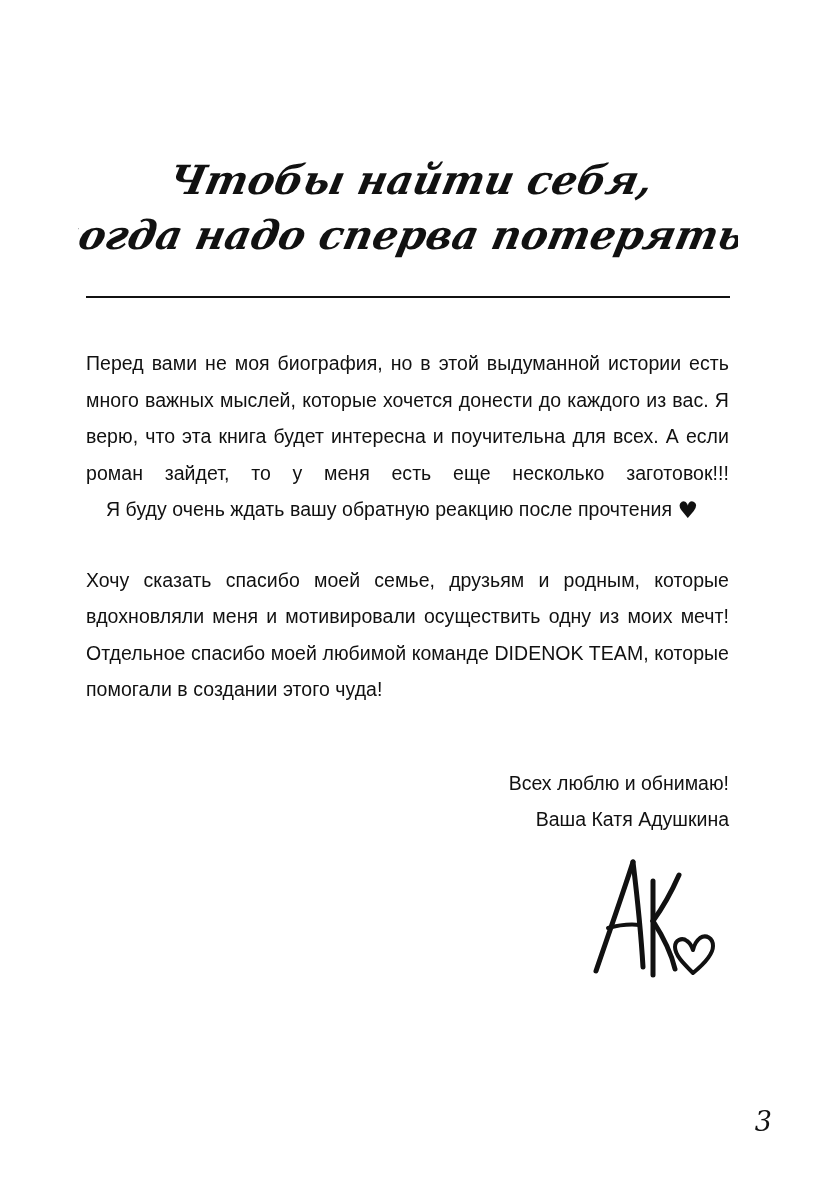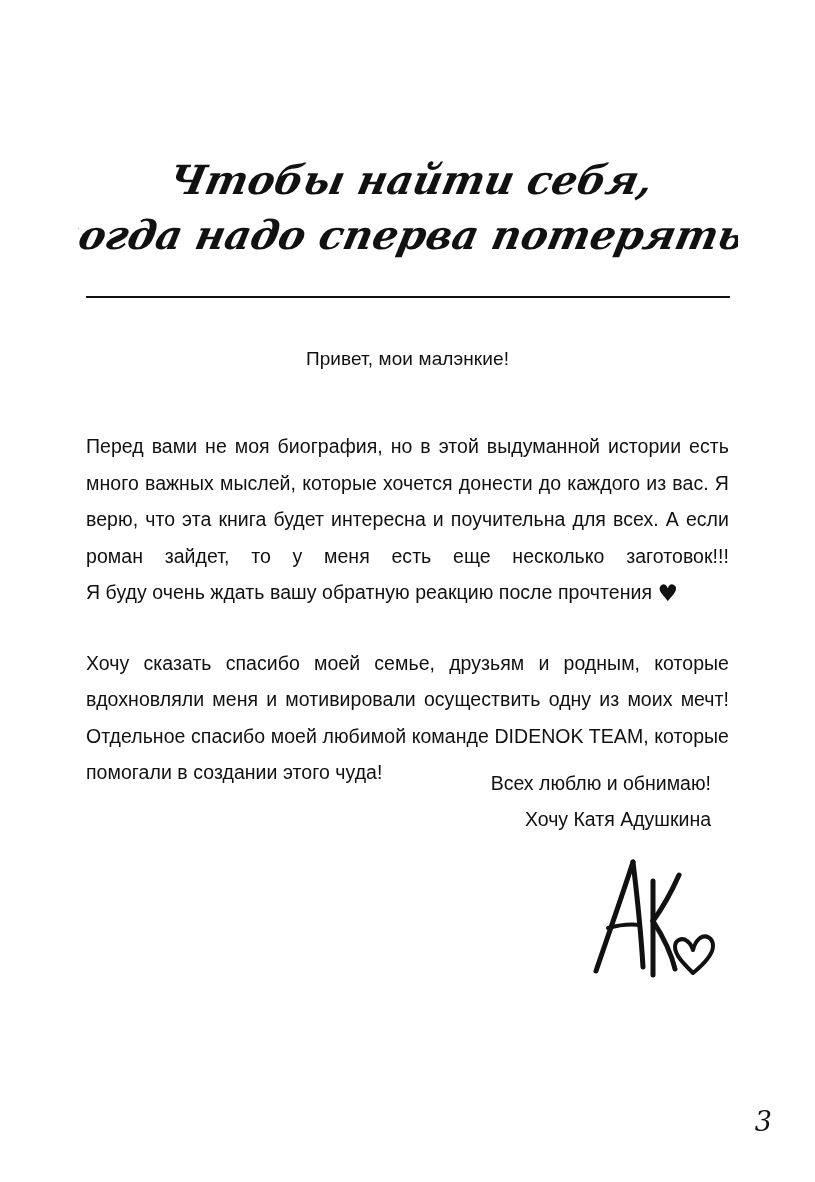--- a/index.html
+++ b/index.html
@@ -76,33 +76,34 @@
   }
 
   p.para:last-of-type {
     margin-bottom: 11px;
   }
 
   
   .para .force-justify {
     display: inline-block;
     width: 100%;
+    margin-left: 20px;
   }
 
   .heart-inline {
     font-family: "DejaVu Sans", sans-serif;
     font-size: 23px;
     line-height: 0;
     vertical-align: -2px;
   }
 
   
   .closing {
     position: absolute;
-    left: 68px;
+    left: 86px;
     top: 765px;
     width: 643px;
     text-align: right;
     font-size: 19.5px;
     line-height: 36px;
   }
 
   .closing div {
     white-space: nowrap;
   }
@@ -150,36 +151,35 @@
     <svg width="660" height="120" viewBox="0 0 660 120" role="img" aria-label="epigraph">
       <text class="epigraph-line" x="330" y="48" text-anchor="middle" font-size="40" transform="skewX(-12)" transform-origin="330 48">Чтобы найти себя,</text>
       <text class="epigraph-line" x="330" y="103" text-anchor="middle" font-size="40" transform="skewX(-12)" transform-origin="330 103">иногда надо сперва потеряться</text>
     </svg>
   </div>
 
   <div class="divider"></div>
 
   <div class="content">
 
-    <p class="greeting">Привет, мои малэнкие!</p>
 
     <p class="para">
       <span>Перед вами не моя биография, но в этой выдуманной истории есть много важных мыслей, которые хочется донести до каждого из вас. Я верю, что эта книга будет интересна и поучительна для всех. А если роман зайдет, то у меня есть еще несколько заготовок!!!</span>
       <span class="force-justify">
         <span>Я буду очень ждать вашу обратную реакцию после прочтения</span>
         <span class="heart-inline">♥</span>
       </span>
     </p>
 
     <p class="para">Хочу сказать спасибо моей семье, друзьям и родным, которые вдохновляли меня и мотивировали осуществить одну из моих мечт! Отдельное спасибо моей любимой команде DIDENOK TEAM, которые помогали в создании этого чуда!</p>
   </div>
 
   <div class="closing">
     <div>Всех люблю и обнимаю!</div>
-    <div>Хочу Катя Адушкина</div>
+    <div>Ваша Катя Адушкина</div>
   </div>
 
   <div class="signature">
     <svg width="140" height="120" viewBox="0 0 140 120" role="img" aria-label="AK signature">
 
       <path class="sig-stroke" stroke-width="5" d="M13 116 C 26 78, 40 38, 50 7"></path>
 
       <path class="sig-stroke" stroke-width="5" d="M50 7 C 54 40, 58 78, 60 112"></path>
 
       <path class="sig-stroke" stroke-width="4" d="M25 73 C 36 70, 48 69, 57 70"></path>

